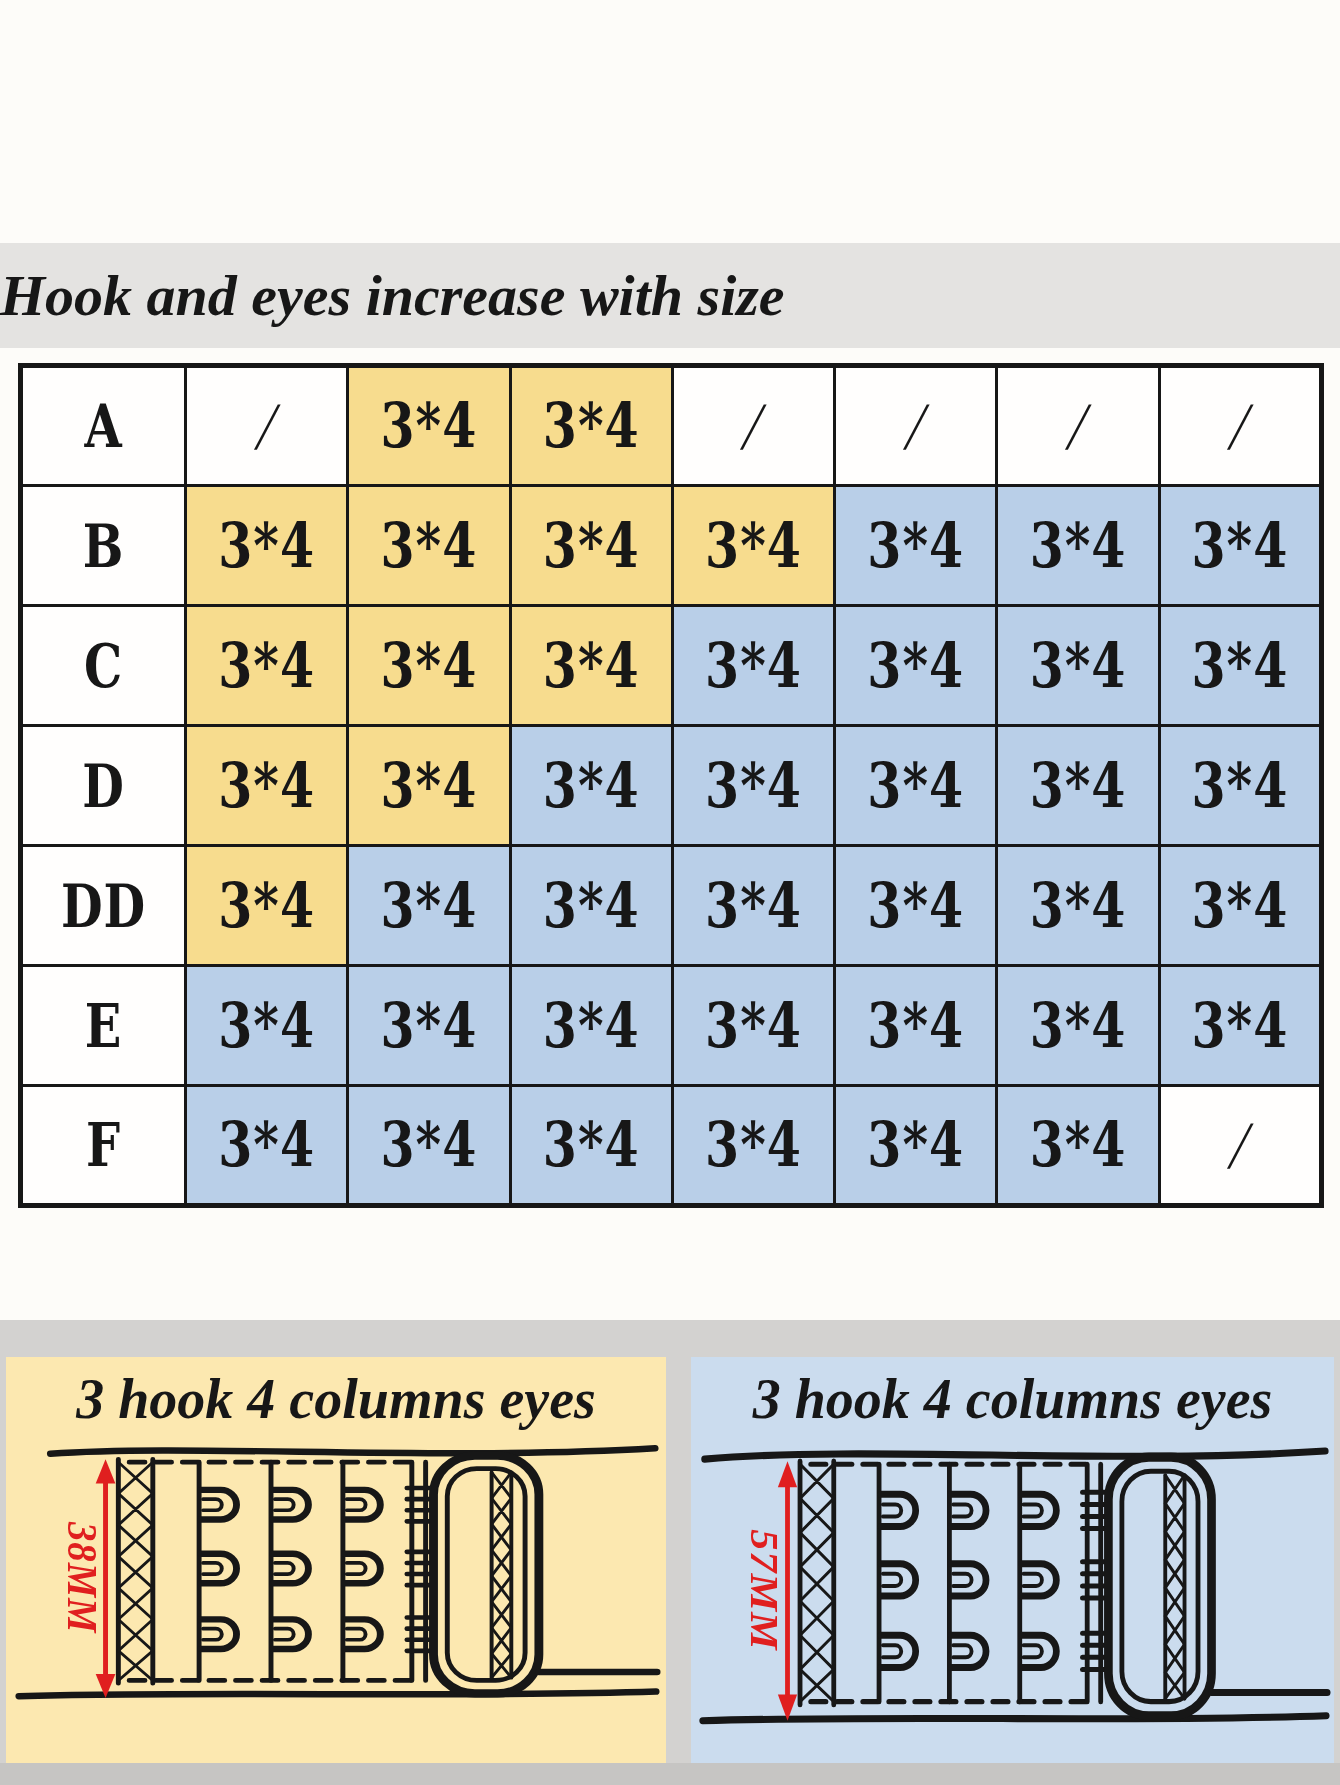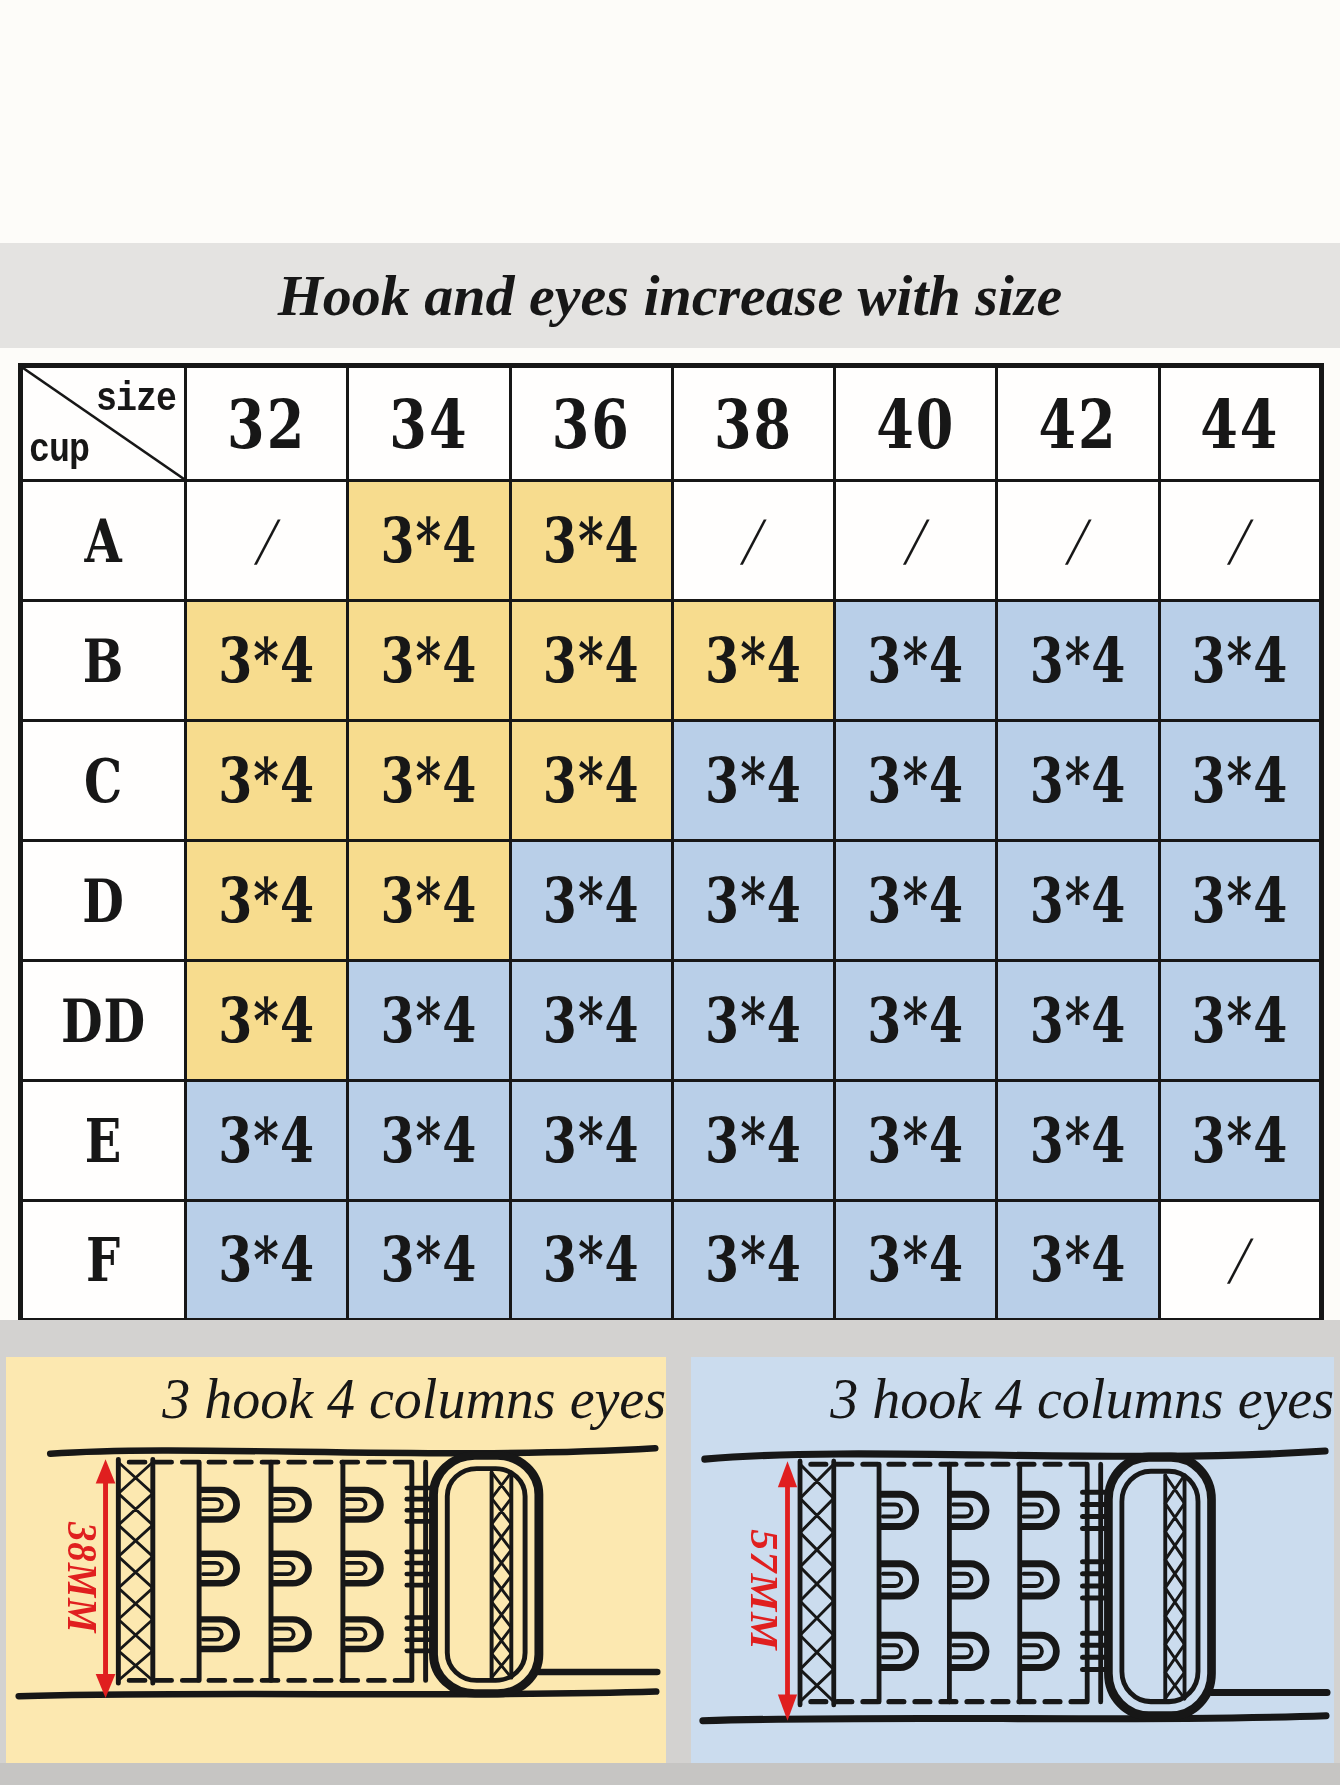--- a/index.html
+++ b/index.html
@@ -14,21 +14,21 @@
 
   
   .title-wrap{position:absolute;top:65px;left:0;width:100%;height:180px;
               display:flex;align-items:center;justify-content:center;}
   .title{font-style:italic;font-weight:bold;font-size:146px;line-height:180px;
          letter-spacing:-2px;word-spacing:85px;white-space:nowrap;
          transform:scaleY(1.2);transform-origin:center;}
 
   
   .subtitle-band{position:absolute;top:243px;left:0;width:100%;height:105px;
-                 background:var(--band-bg);display:flex;align-items:center;justify-content:center;}
+                 background:var(--band-bg);display:flex;align-items:center;}
   .subtitle{font-style:italic;font-weight:600;font-size:58px;white-space:nowrap;}
 
   
   table.size-table{position:absolute;left:18px;top:363px;width:1306px;
                    border-collapse:collapse;table-layout:fixed;background:#fffefd;
                    border:5px solid var(--ink);}
   .size-table th,.size-table td{border:3px solid var(--ink);padding:0;
                    text-align:center;vertical-align:middle;background:#fffefd;}
   .size-table tr{height:120px;}
   .size-table tr.hdr{height:115px;}
@@ -50,21 +50,21 @@
                 transform:scaleY(1.15);}
   .corner-size{top:12px;right:8px;}
   .corner-cup{bottom:8px;left:6px;}
 
   
   .bottom{position:absolute;top:1320px;left:0;width:1340px;height:465px;background:var(--section-bg);}
   .bottom-strip{position:absolute;top:1763px;left:0;width:1340px;height:22px;background:var(--strip-bg);}
   .panel{position:absolute;top:37px;height:406px;overflow:hidden;}
   .panel-yellow{left:6px;width:660px;background:var(--panel-yellow);}
   .panel-blue{left:691px;width:643px;background:var(--panel-blue);}
-  .panel-title{margin-top:10px;text-align:right;font-style:italic;font-weight:400;
+  .panel-title{margin-top:10px;text-align:center;font-style:italic;font-weight:700;
                font-size:56px;white-space:nowrap;}
   .closure-svg{display:block;margin:8px auto 0;}
   .closure-svg .ink{stroke:var(--ink);fill:none;stroke-linecap:round;stroke-linejoin:round;}
   .closure-svg .red{stroke:var(--arrow-red);fill:none;}
   .closure-svg .redfill{fill:var(--arrow-red);stroke:none;}
   .closure-svg text{fill:var(--arrow-red);font-family:"Liberation Serif",serif;
                     font-style:italic;font-weight:bold;font-size:42px;letter-spacing:1px;}
 </style>
 </head>
 <body>
@@ -81,36 +81,20 @@
         <col style="width:165px">
         <col>
         <col>
         <col>
         <col>
         <col>
         <col>
         <col>
       </colgroup>
     <tbody>
-        <tr class="hdr">
-      <th class="corner">
-        <svg viewBox="0 0 100 100" preserveAspectRatio="none">
-          <line x1="0" y1="0" x2="100" y2="100" stroke="#171717" stroke-width="2.6" vector-effect="non-scaling-stroke"></line>
-        </svg>
-        <span class="corner-label corner-size">size</span>
-        <span class="corner-label corner-cup">cup</span>
-      </th>
-      <th><span class="tx hv">32</span></th>
-      <th><span class="tx hv">34</span></th>
-      <th><span class="tx hv">36</span></th>
-      <th><span class="tx hv">38</span></th>
-      <th><span class="tx hv">40</span></th>
-      <th><span class="tx hv">42</span></th>
-      <th><span class="tx hv">44</span></th>
-    </tr>
 
     <tr>
       <td><span class="tx cv">A</span></td>
       <td class="f-white"><span class="tx vv slash">/</span></td>
       <td class="f-yellow"><span class="tx vv">3*4</span></td>
       <td class="f-yellow"><span class="tx vv">3*4</span></td>
       <td class="f-white"><span class="tx vv slash">/</span></td>
       <td class="f-white"><span class="tx vv slash">/</span></td>
       <td class="f-white"><span class="tx vv slash">/</span></td>
       <td class="f-white"><span class="tx vv slash">/</span></td>

